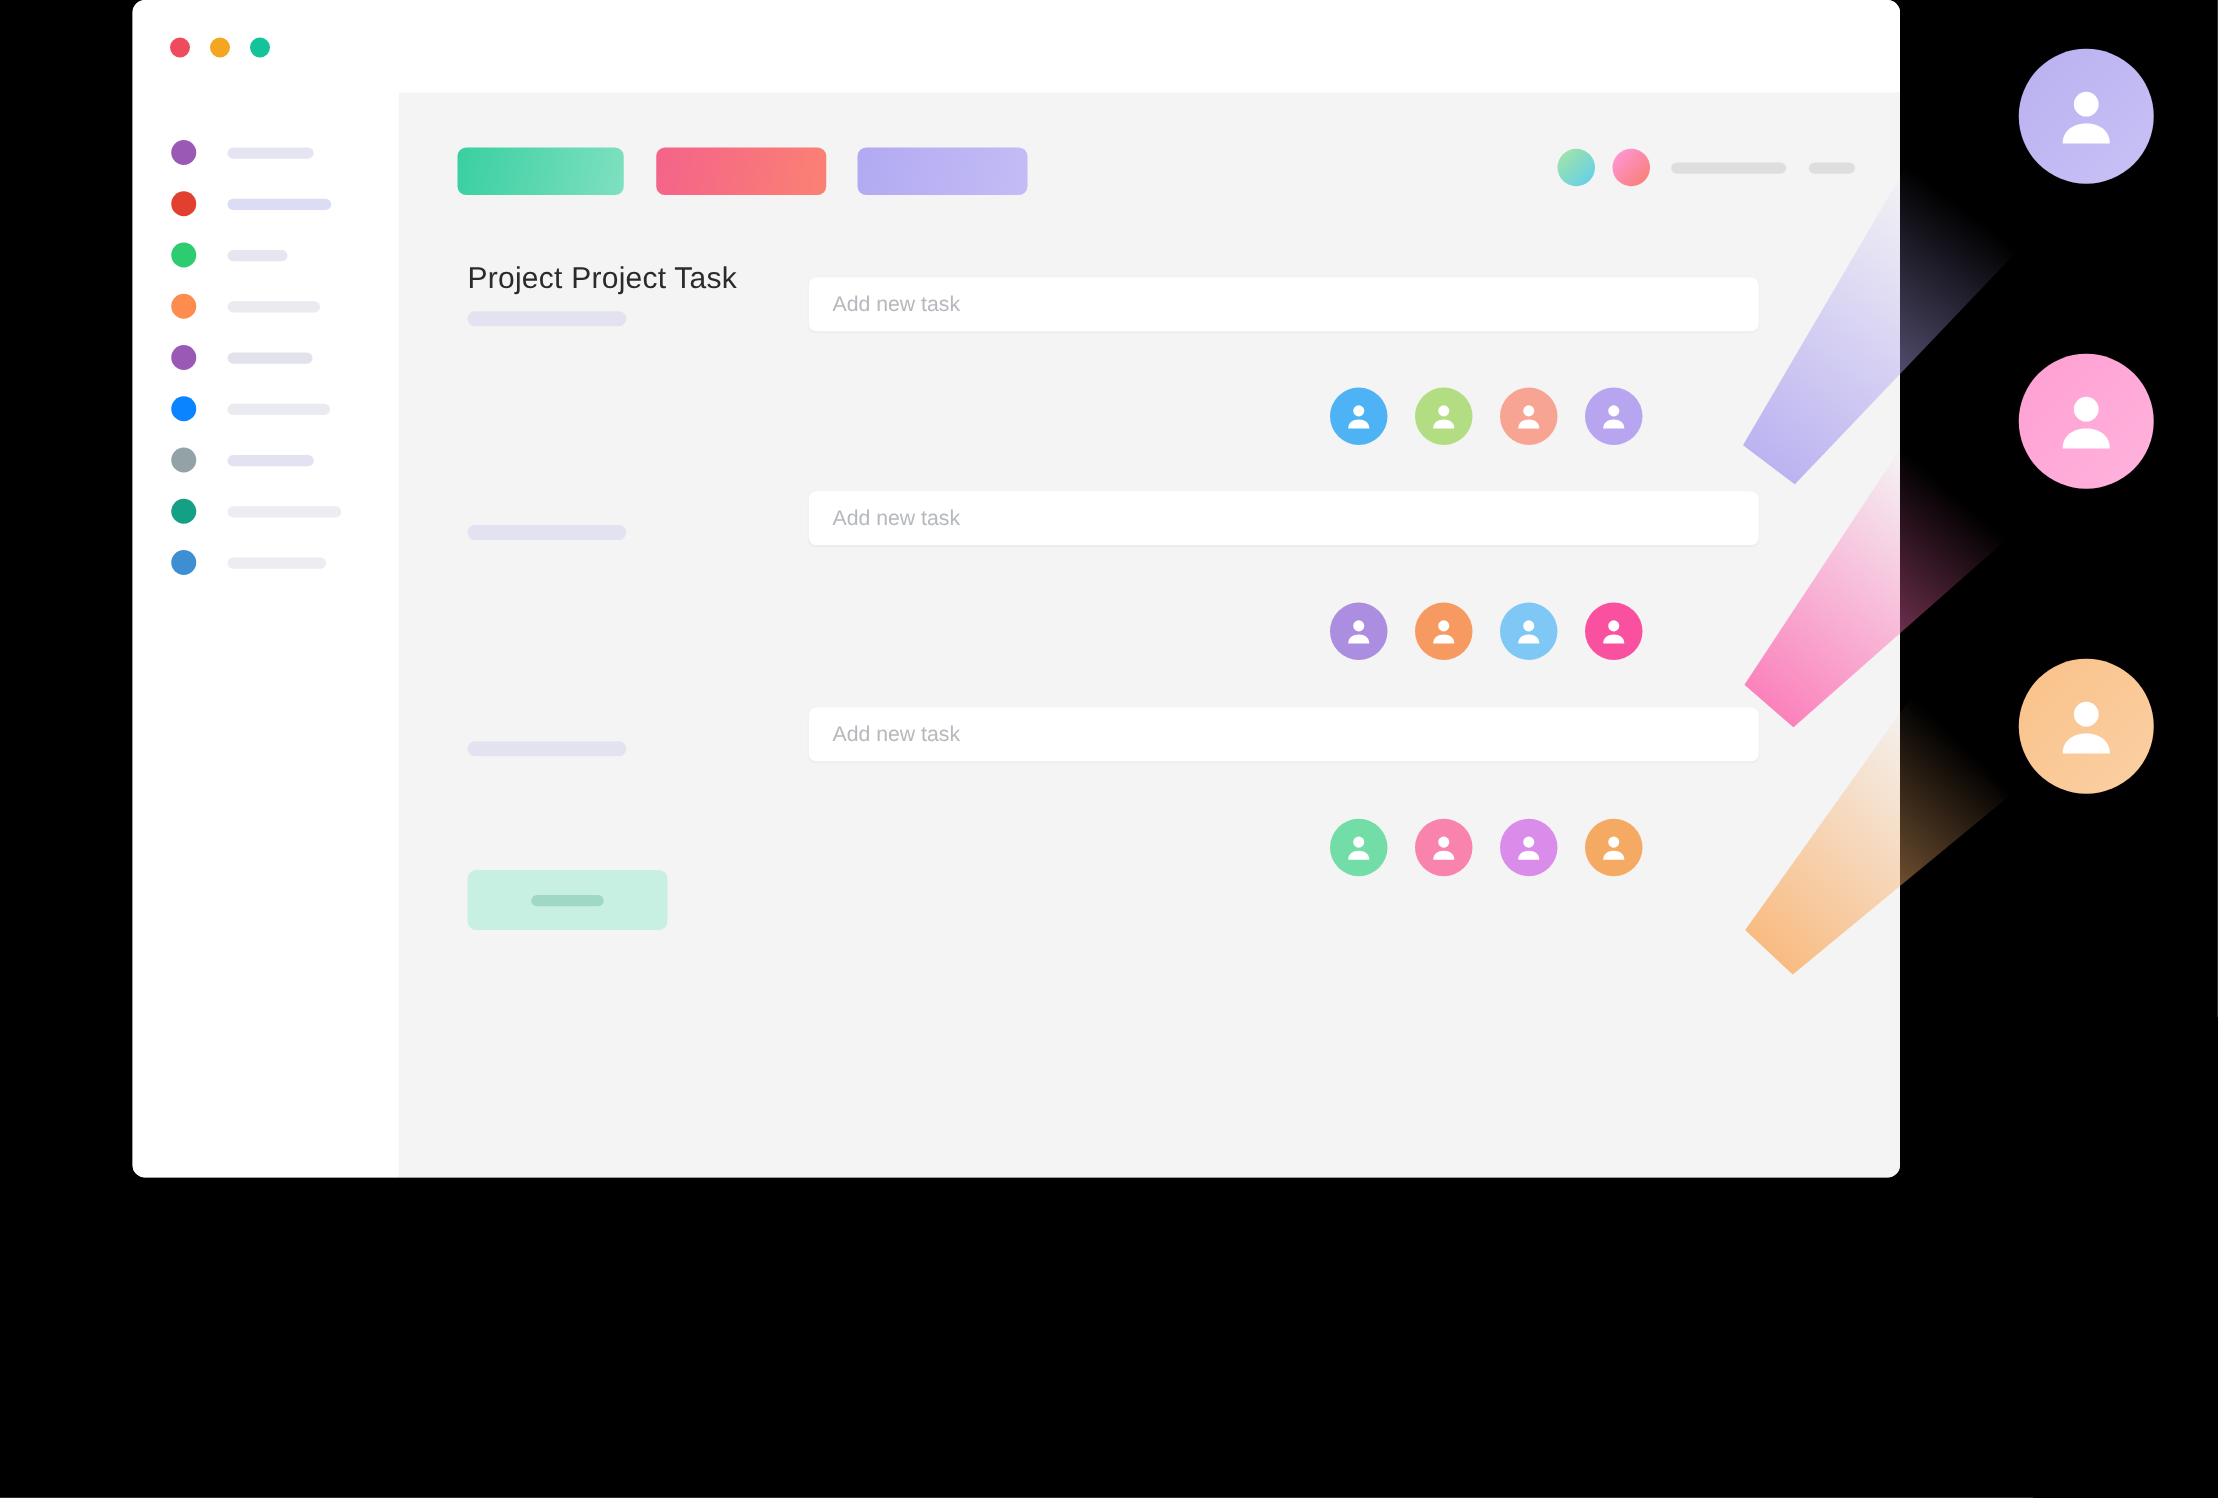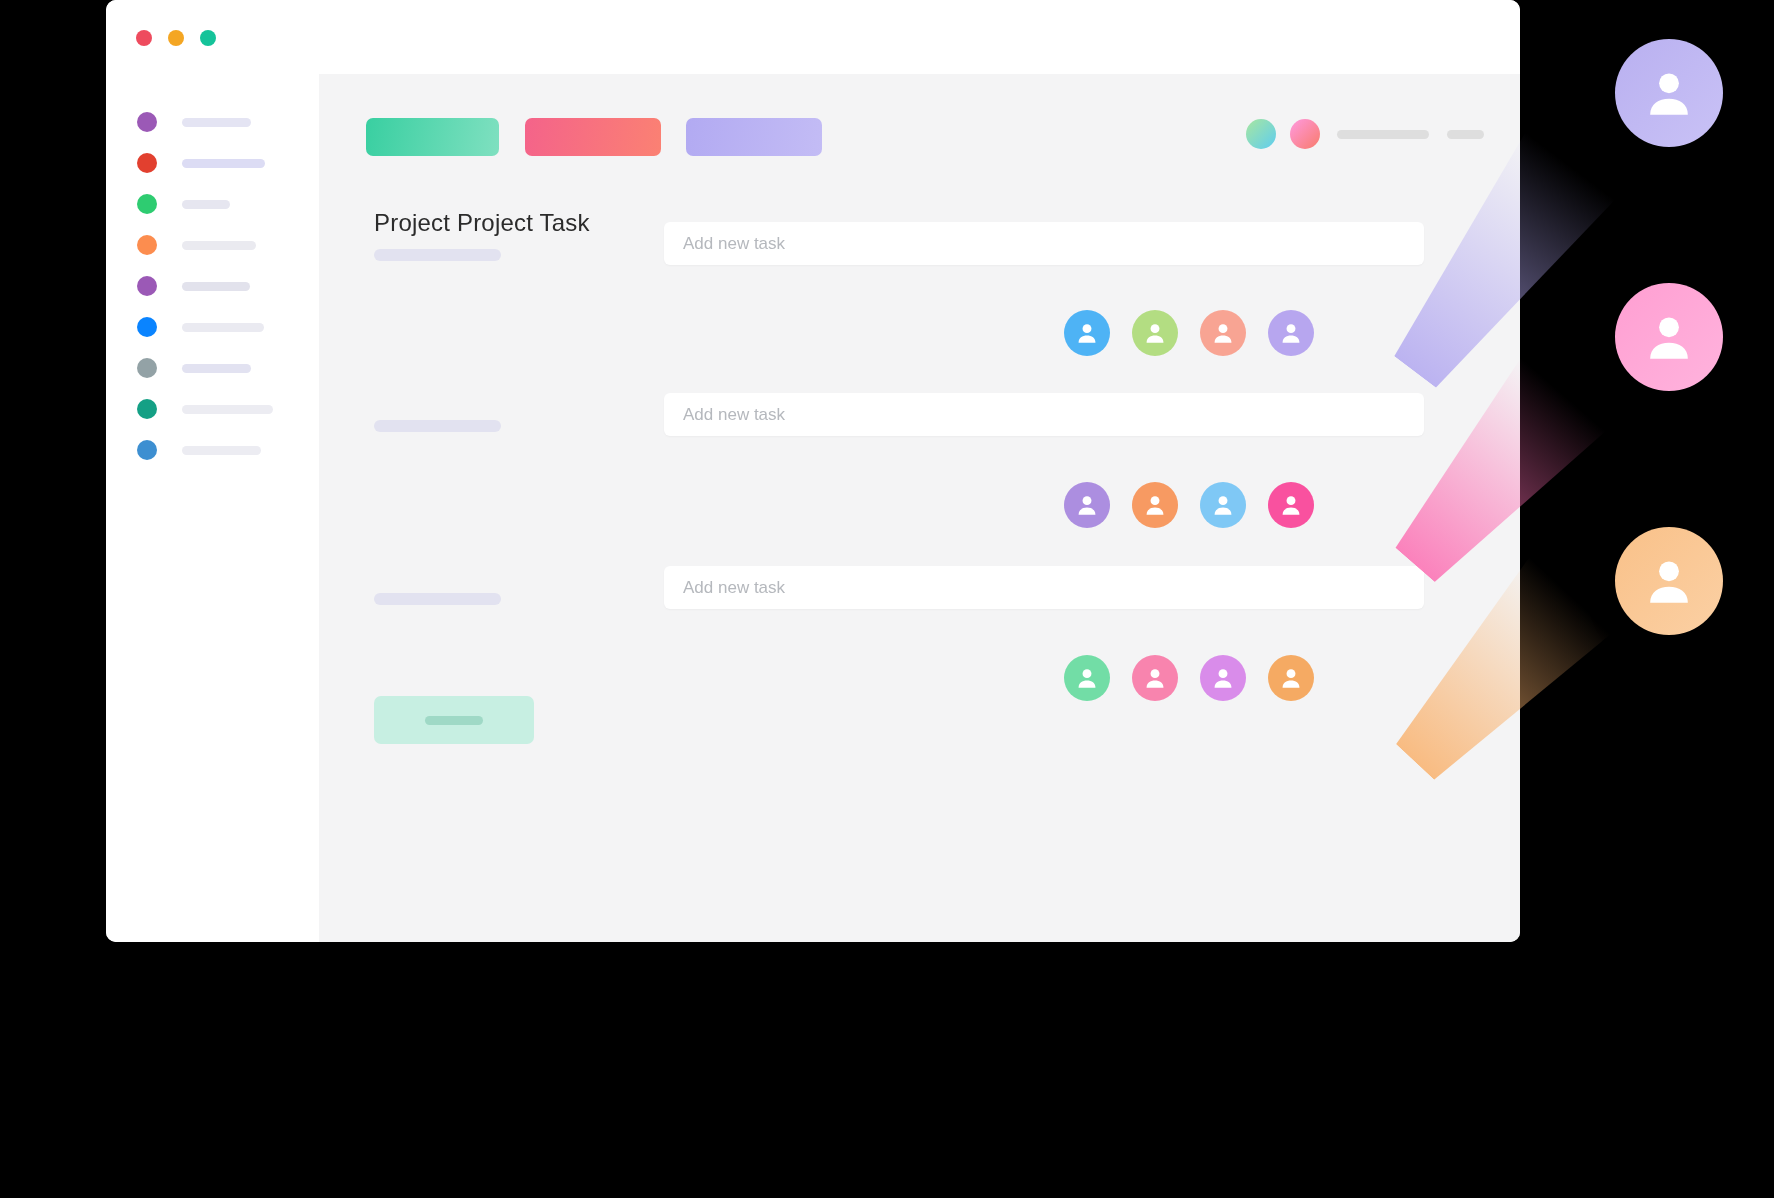--- a/index.html
+++ b/index.html
@@ -32,21 +32,21 @@
   .hcircle{position:absolute;top:45px;width:30px;height:30px;border-radius:50%;}
   .hbar{position:absolute;height:9px;border-radius:5px;background:#dedede;top:56px;}
 
   
   .title{position:absolute;left:55px;top:135px;font-size:24px;color:#2b2b2b;
          letter-spacing:.2px;white-space:nowrap;}
 
   
   .task-label{position:absolute;left:55px;height:12px;border-radius:6px;
               width:127px;background:#e2e2f0;}
-  .task-input{position:absolute;left:345px;width:760px;height:43px;
+  .task-input{position:absolute;left:328px;width:760px;height:43px;
               background:#fff;border-radius:6px;display:flex;align-items:center;
               padding-left:19px;box-sizing:border-box;
               box-shadow:0 1px 2px rgba(0,0,0,.035);}
   .task-input span{font-size:17px;color:#b5b8bd;}
 
   
   .avatar-row{position:absolute;display:flex;gap:22px;}
   .avatar{width:46px;height:46px;border-radius:50%;position:relative;
           display:flex;align-items:center;justify-content:center;}
   .avatar svg{width:26px;height:26px;display:block;}

